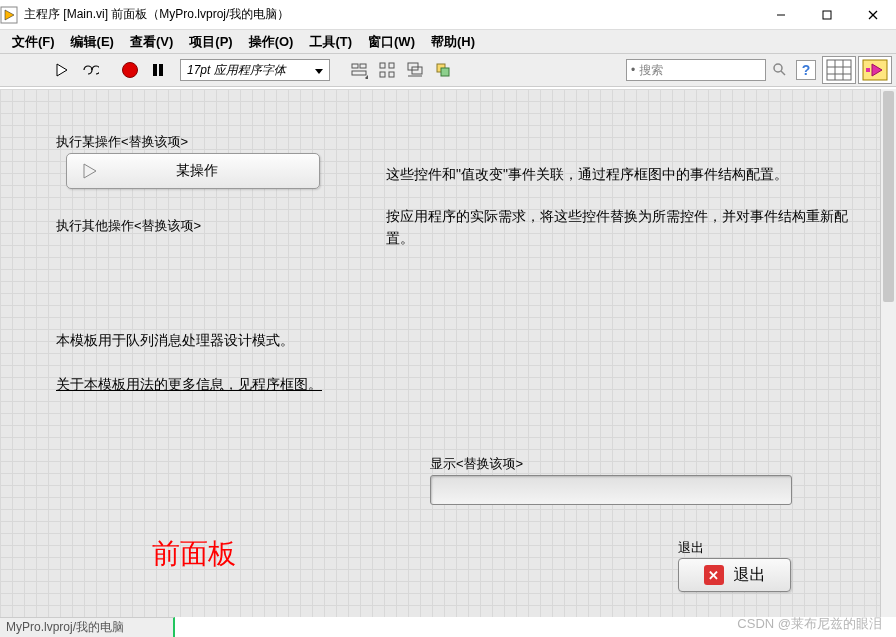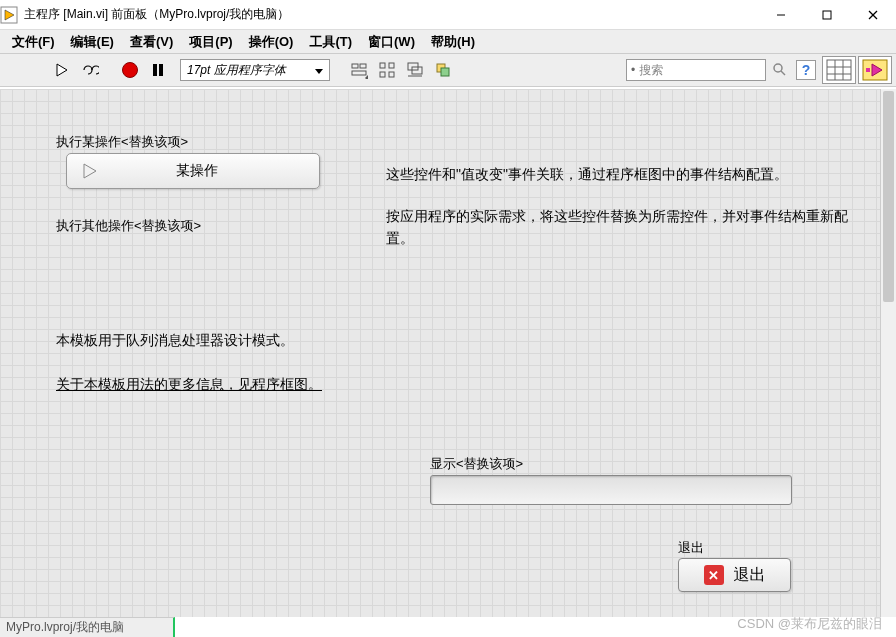--- a/index.html
+++ b/index.html
@@ -199,20 +199,21 @@
   <div class="lbl" style="left:56px; top:128px;">执行其他操作&lt;替换该项&gt;</div>
 
   <div class="info-text" style="left:386px; top:74px; width:466px;">这些控件和"值改变"事件关联，通过程序框图中的事件结构配置。</div>
   <div class="info-text" style="left:386px; top:116px; width:466px;">按应用程序的实际需求，将这些控件替换为所需控件，并对事件结构重新配置。</div>
   <div class="info-text" style="left:56px; top:240px; width:320px;">本模板用于队列消息处理器设计模式。</div>
   <div class="info-text" style="left:56px; top:284px; width:320px;text-decoration:underline;">关于本模板用法的更多信息，见程序框图。</div>
 
   <div class="lbl" style="left:430px; top:366px;">显示&lt;替换该项&gt;</div>
   <div class="display-box" style="left:430px; top:386px;"><span></span></div>
 
+  <div class="red-label" style="left:152px; top:446px;">前面板</div>
 
   <div class="lbl" style="left:678px; top:450px;">退出</div>
   <div class="exit-btn" style="left:678px; top:469px;">
     <span class="x-icon">✕</span>
     <span>退出</span>
   </div>
 
 </div>
 
 <div class="scrollbar-v">

